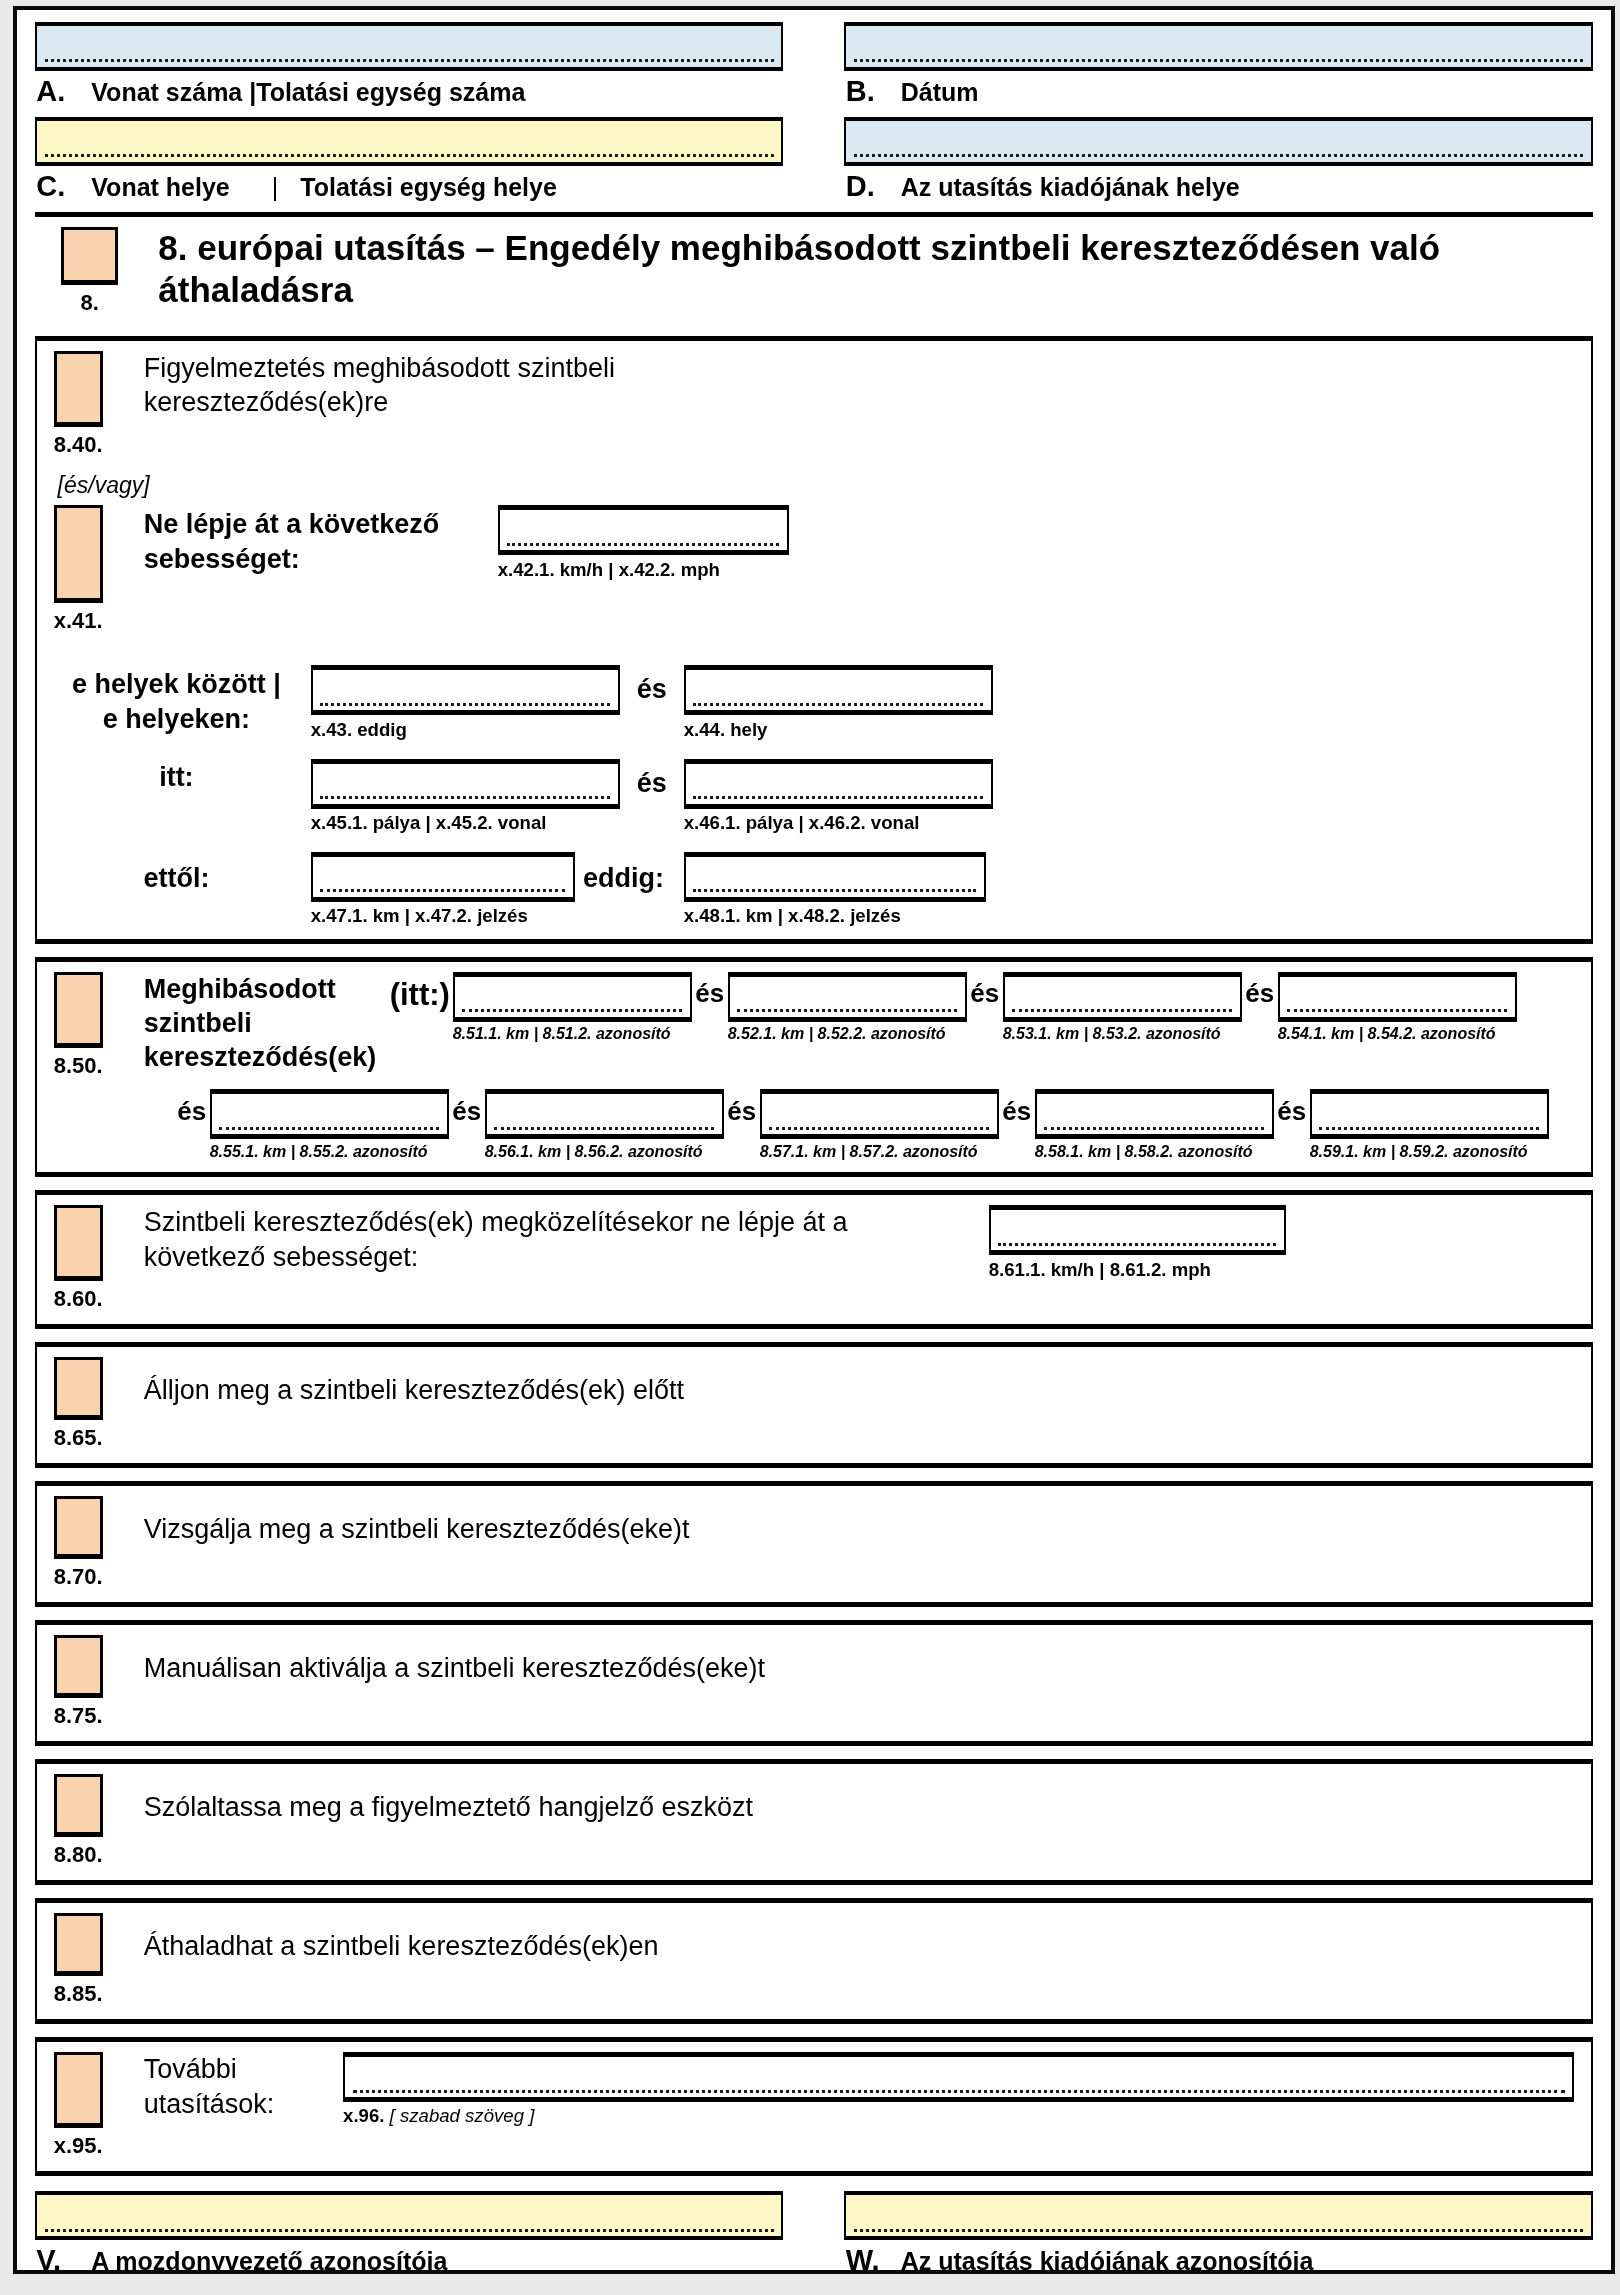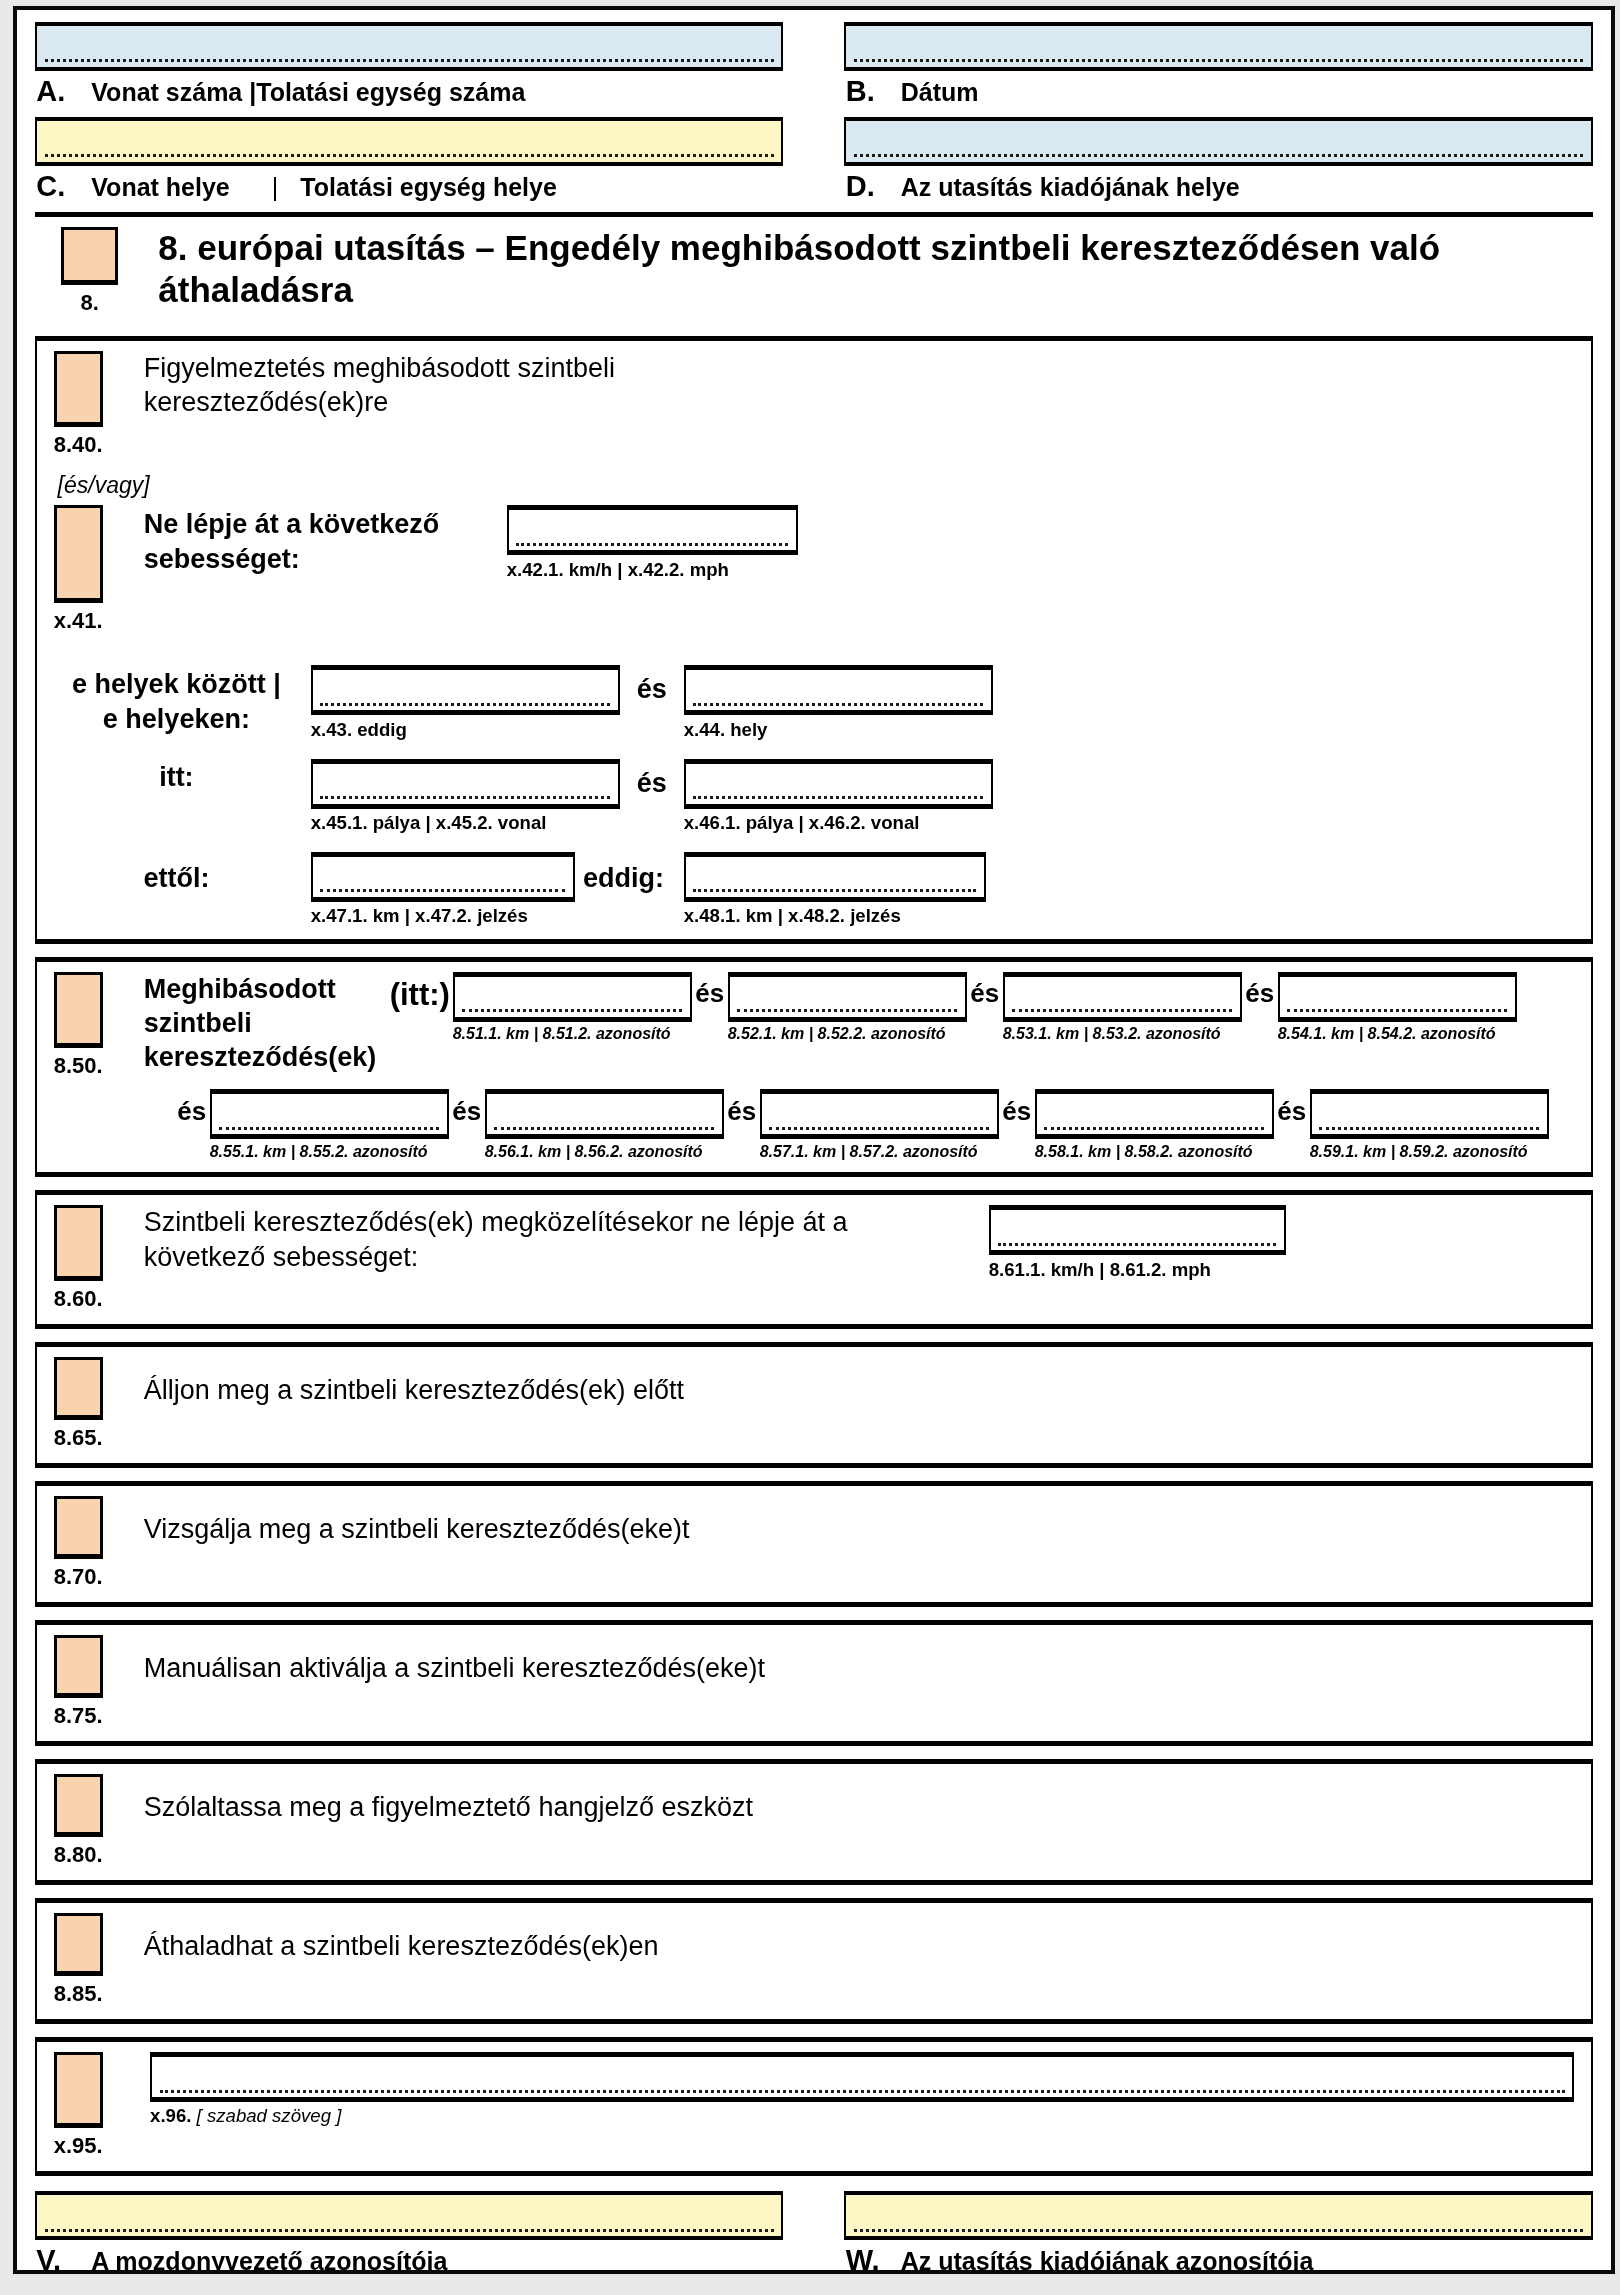--- a/index.html
+++ b/index.html
@@ -135,21 +135,21 @@
     </div>
 
     <div class="andor">[és/vagy]</div>
 
     <div class="crow" style="margin-top:6.4px">
       <div class="cbcol">
         <div class="cbx tall"></div>
         <div class="cbnum">x.41.</div>
       </div>
       <div class="x41lbl">Ne lépje át a következő sebességet:</div>
-      <div class="grp" style="width:291px;margin-left:16px">
+      <div class="grp" style="width:291px;margin-left:7px">
         <div class="ibox">
           <div class="dots"></div>
         </div>
         <div class="cap">x.42.1. km/h | x.42.2. mph</div>
       </div>
     </div>
 
     <div class="formrow" style="margin-top:31px">
       <div class="rowlbl">
         <div>e helyek között |</div>
@@ -353,20 +353,24 @@
       <div class="slabel vcenter">Áthaladhat a szintbeli kereszteződés(ek)en</div>
     </div>
   </div>
 
   <div class="sec">
     <div class="crow">
       <div class="cbcol">
         <div class="cbx m"></div>
         <div class="cbnum">x.95.</div>
       </div>
+      <div class="slabel" style="width:193px">
+        <div>További</div>
+        <div>utasítások:</div>
+      </div>
       <div class="grp" style="flex:1;margin-left:6.4px">
         <div class="ibox">
           <div class="dots"></div>
         </div>
         <div class="cap">
           <span>x.96.</span>
           <span class="free">[ szabad szöveg ]</span>
         </div>
       </div>
     </div>

